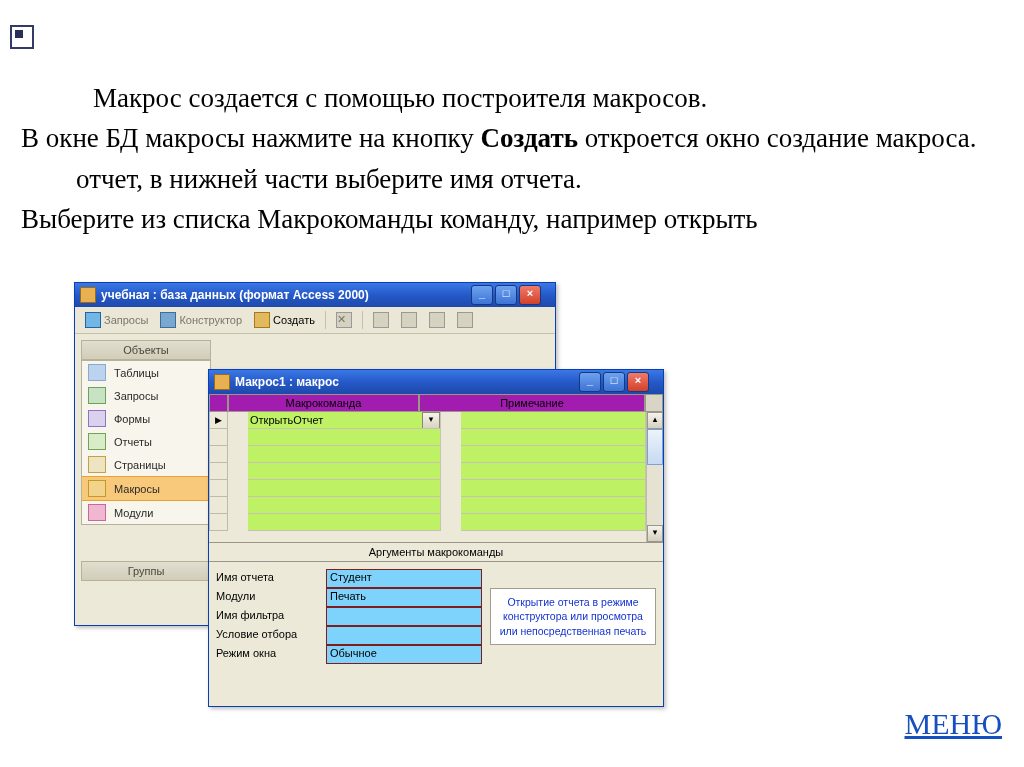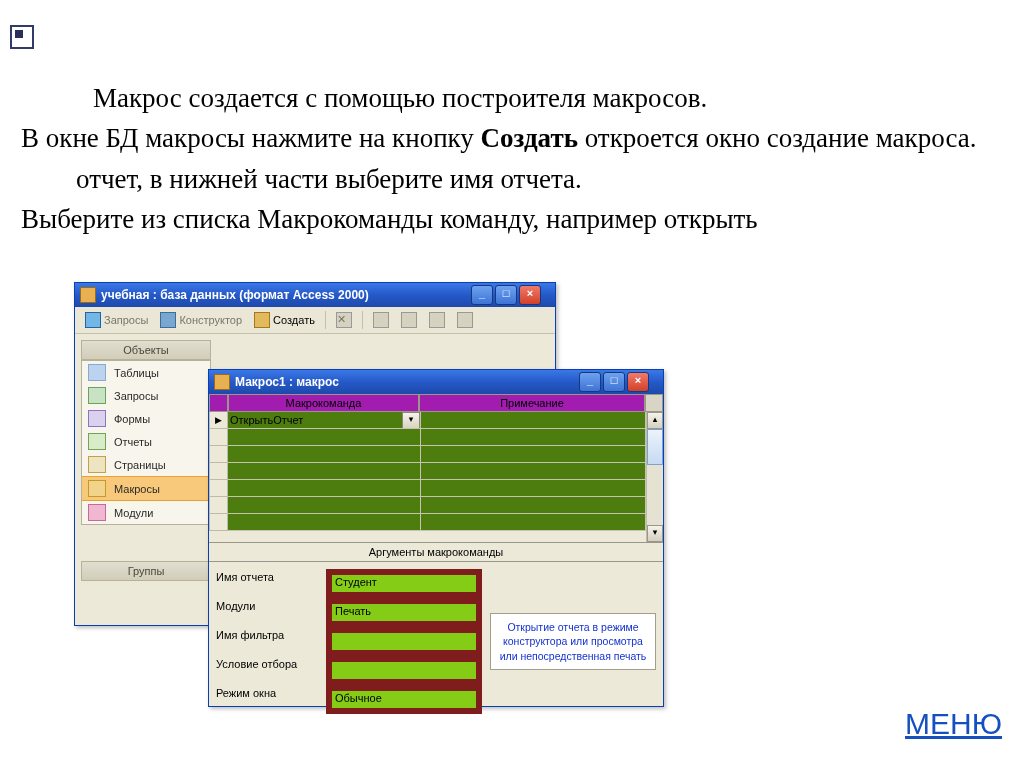--- a/index.html
+++ b/index.html
@@ -43,21 +43,21 @@
 .para2 { }
 .para3 { }
 .para4 { text-indent: 55px; }
 .menu-link {
   position: absolute;
   right: 22px;
   bottom: 26px;
   color: #164fc0;
   font-size: 30px;
   text-decoration: underline;
-  font-family: Liberation Sans, sans-serif;
+  font-family: Liberation Serif, serif;
 }
 
 
 .winxp {
   position: absolute;
   border: 1px solid #0a3fb3;
   background: #ece9d8;
   font-family: Tahoma, Arial, sans-serif;
   font-size: 11px;
   box-shadow: 2px 2px 4px rgba(0,0,0,.25);
@@ -187,22 +187,22 @@
 }
 .grid-rows{flex:1;}
 .grid-row{display:flex;height:17px;}
 .gr-sel{
   width:17px;border:1px solid #bfbba9;border-top:none;
   background:#ece9d8;text-align:center;line-height:15px;font-size:10px;
 }
 .gr-sel.cur::before{content:'▶';color:#000;font-size:9px;}
 .gr-cell{
   border-right:1px solid #c7c3b3;border-bottom:1px solid #c7c3b3;
-  background:#4d7c0f;font-size:11px;padding:0 2px;line-height:16px;
-  white-space:nowrap;overflow:hidden;
+  background:#bef264;font-size:11px;padding:0 2px;line-height:16px;
+  white-space:nowrap;overflow:hidden;margin-left:20px;
 }
 .gr-cmd{width:188px; position:relative;}
 .gr-note{flex:1;}
 .combo-btn{
   position:absolute;right:0;top:0;width:16px;height:16px;
   background:linear-gradient(#f5f3ea,#d6d2c0);
   border:1px solid #8a8676; text-align:center;line-height:13px;font-size:9px;
 }
 .vscroll{
   width:16px;background:#e6e2d2;border-left:1px solid #bfbba9;
@@ -227,22 +227,22 @@
   align-items:center;
 }
 .args-grid{
   display:grid;
   grid-template-columns:110px 156px;
   row-gap:0;
   font-size:11px;
 }
 .arg-label{padding:2px 0;color:#000;}
 .arg-input{
-  border:6px solid #7f1d1d;
-  background:#84cc16;
+  border:1px solid #7f1d1d;
+  background:#7dd3fc;
   padding:1px 3px;
   height:15px;
   font-size:11px;
 }
 .help-box{
   flex:1;
   border:1px solid #a29e8d;
   background:#fff;
   color:#1432d0;
   font-size:10.5px;

